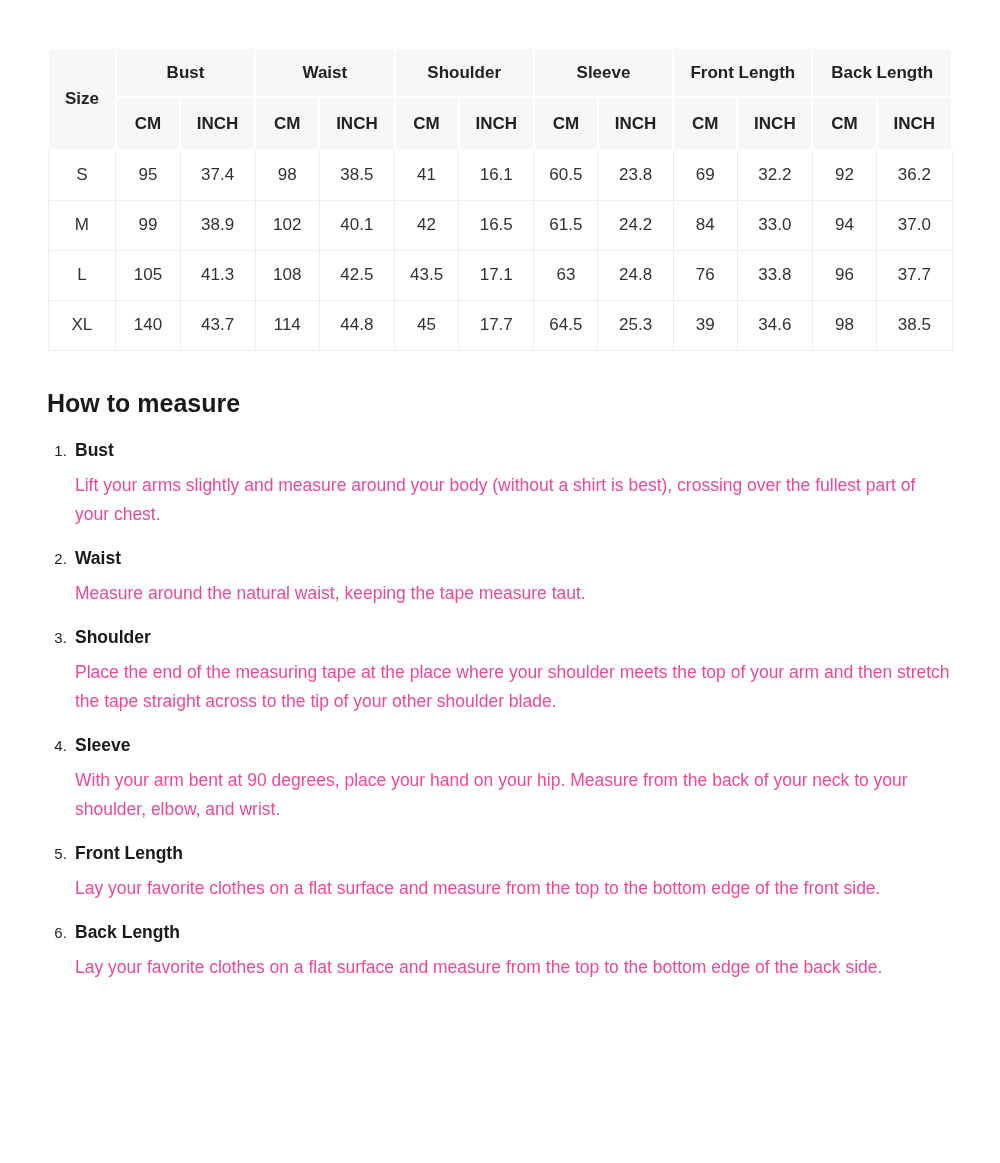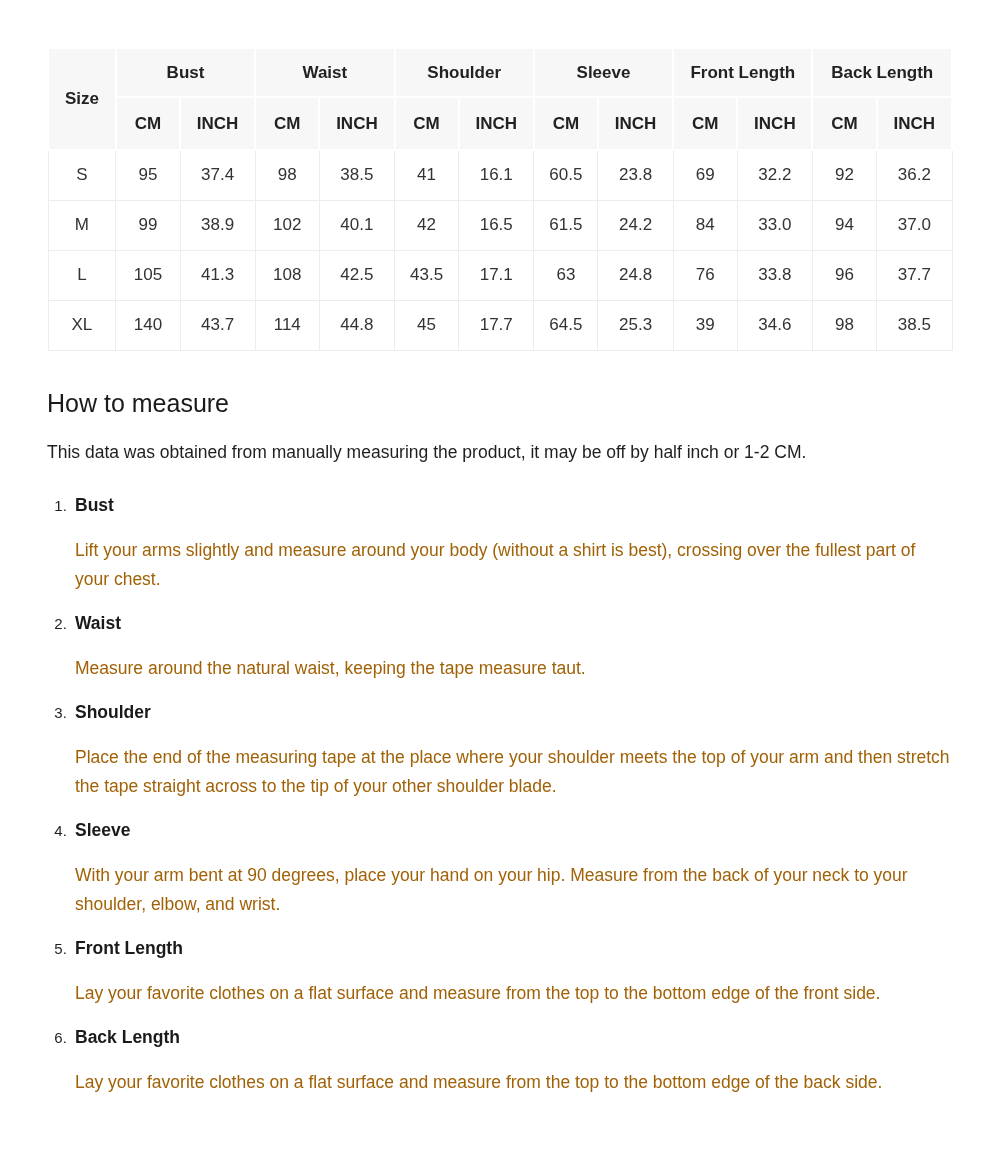--- a/index.html
+++ b/index.html
@@ -41,21 +41,21 @@
     text-align: center;
     vertical-align: middle;
   }
   col.col-size { width: 7.4%; }
   col.col-cm   { width: 7.0%; }
   col.col-inch { width: 8.2%; }
 
   
   h2.htm-title {
     font-size: 25px;
-    font-weight: normal;
+    font-weight: bold;
     color: #1a1a1a;
     margin: 0 0 20px 0;
   }
   p.htm-intro {
     font-size: 17.5px;
     line-height: 29px;
     color: #1f1f1f;
     margin-bottom: 26px;
   }
   ol.steps {
@@ -71,22 +71,22 @@
   ol.steps > li:last-child { margin-bottom: 0; }
   .step-term {
     font-size: 17.5px;
     font-weight: bold;
     color: #1a1a1a;
     line-height: 24px;
   }
   .step-desc {
     font-size: 17.5px;
     line-height: 29px;
-    color: #a16207;
-    margin-top: 19px;
+    color: #ec4899;
+    margin-top: 9px;
   }
 </style>
 </head>
 <body>
 
 <div class="page">
 
   <table class="size-chart">
     <colgroup>
       <col class="col-size">
@@ -187,21 +187,20 @@
         <td>39</td>
         <td>34.6</td>
         <td>98</td>
         <td>38.5</td>
       </tr>
     </tbody>
   </table>
 
   <h2 class="htm-title">How to measure</h2>
 
-  <p class="htm-intro">This data was obtained from manually measuring the product, it may be off by half inch or 1-2 CM.</p>
 
   <ol class="steps">
     <li>
       <div class="step-term">Bust</div>
       <p class="step-desc">Lift your arms slightly and measure around your body (without a shirt is best), crossing over the fullest part of your chest.</p>
     </li>
     <li>
       <div class="step-term">Waist</div>
       <p class="step-desc">Measure around the natural waist, keeping the tape measure taut.</p>
     </li>

